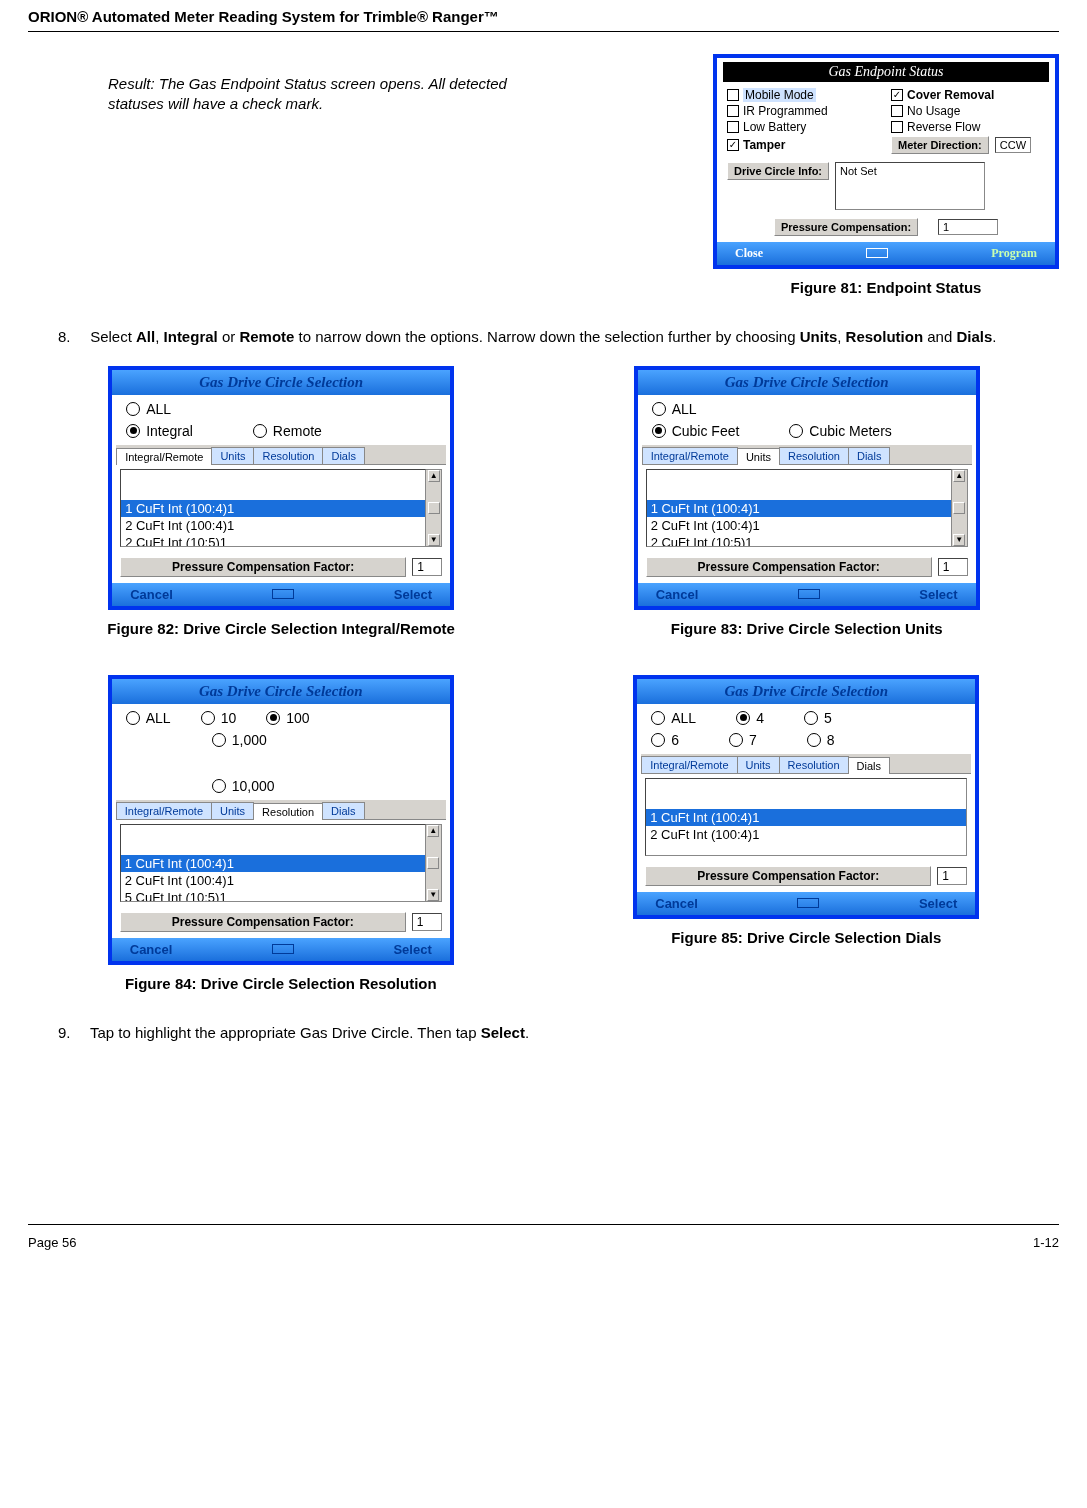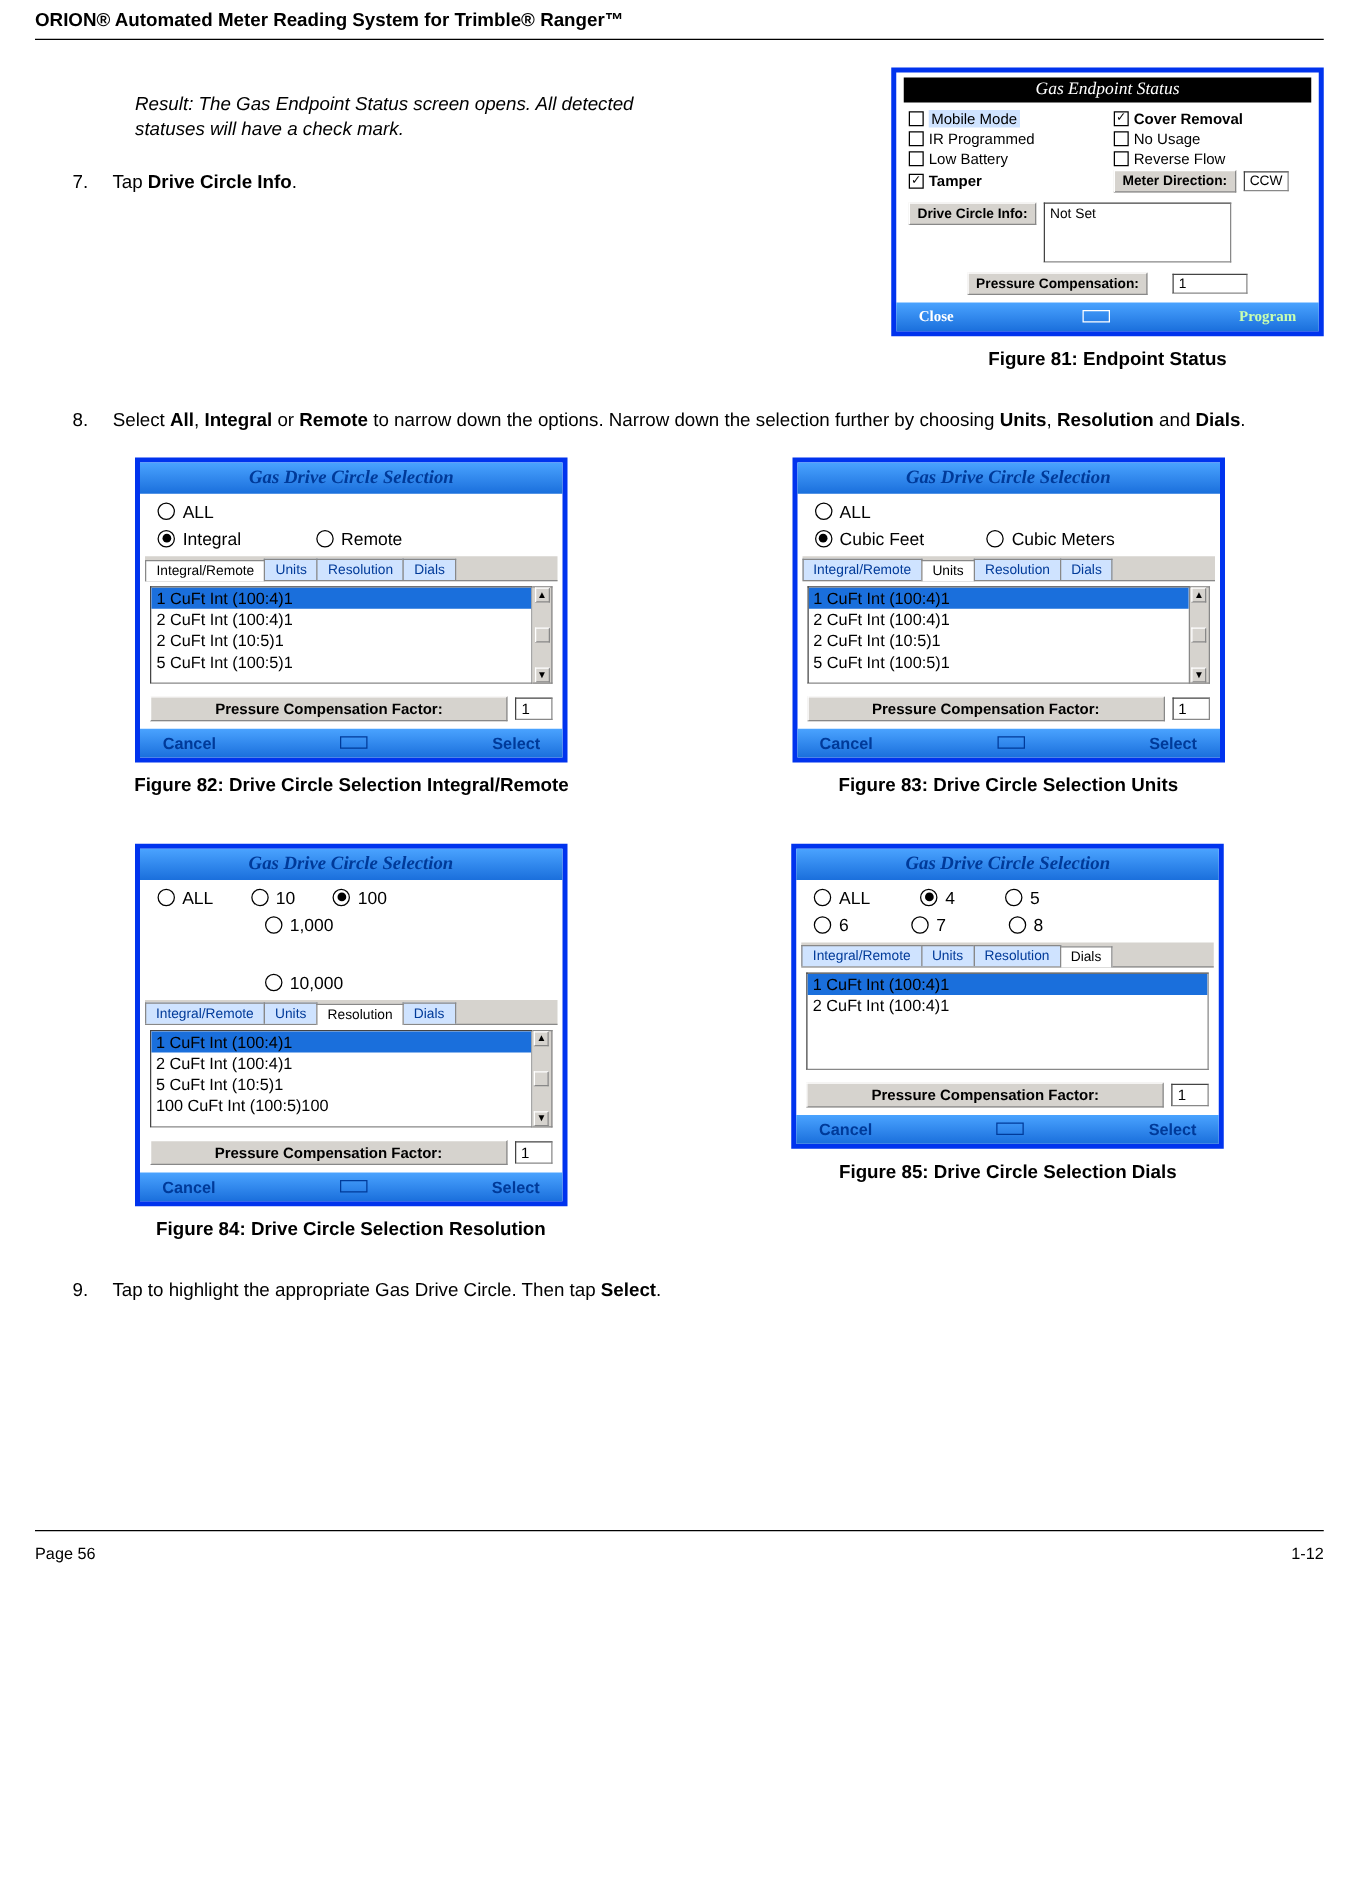--- a/index.html
+++ b/index.html
@@ -64,44 +64,38 @@
   .radios { padding: 6px 14px; display: flex; flex-wrap: wrap; gap: 6px 26px; font-size: 14px; }
   .radio { display: flex; align-items: center; gap: 6px; }
   .r-outer { width: 14px; height: 14px; border: 1.5px solid #000; border-radius: 50%; display: flex; align-items: center; justify-content: center; }
   .r-dot { width: 7px; height: 7px; background: #000; border-radius: 50%; }
   .tabs { display: flex; gap: 0; background: #d6d3ce; padding-top: 2px; font-size: 11px; border-bottom: 1px solid #888; margin: 0 4px; }
   .tab { background: #cfe3ff; border: 1px solid #888; border-bottom: none; padding: 2px 8px; margin-right: -1px; color: #003a99; }
   .tab.active { background: #fff; color: #000; font-weight: 400; position: relative; top: 1px; }
   .listwrap { display: flex; margin: 4px 8px; }
   .list { border: 1px solid #888; border-top-color: #444; border-left-color: #444; background: #fff; flex: 1; font-size: 13px; height: 78px; overflow: hidden; }
   .list .li { padding: 1px 4px; }
-  .list .li.sel { background: #1a6fdc; color: #000000; }
+  .list .li.sel { background: #1a6fdc; color: #ffffff; margin-top: 30px; }
   .sb { width: 16px; background: #d6d3ce; border: 1px solid #888; border-left: none; display: flex; flex-direction: column; justify-content: space-between; align-items: center; font-size: 9px; }
   .sb .arr, .sb .thumb { background: #d6d3ce; border: 1px solid #888; border-top-color: #fff; border-left-color: #fff; width: 12px; height: 12px; font-size: 8px; text-align: center; line-height: 10px; }
   .pcf-row { display: flex; align-items: center; justify-content: space-between; gap: 6px; padding: 6px 8px; }
   .pcf-btn { background: #d6d3ce; border: 1px solid #888; border-top-color: #fff; border-left-color: #fff; padding: 2px 10px; font-size: 12px; font-weight: 700; flex: 1; text-align: center; }
   .pcf-inp { border: 1px solid #888; border-top-color: #444; border-left-color: #444; padding: 1px 4px; width: 30px; font-size: 12px; }
   .bar2 { background: linear-gradient(#4aa3ff,#1a6fdc); color: #003a99; font-weight: 700; display: flex; justify-content: space-between; align-items: center; padding: 4px 18px; font-size: 13px; }
   .bar2 .kb2 { width: 22px; height: 10px; border: 1px solid #003a99; }
 </style>
 </head>
 <body>
 
 <div class="page">
   <div class="hdr">ORION® Automated Meter Reading System for Trimble® Ranger™</div>
 
   <div class="two-col">
     <div class="col-l">
       <div class="result">Result: The Gas Endpoint Status screen opens. All detected statuses will have a check mark.</div>
-      <ol class="steps">
-        <li>
-          <span class="num">7.</span>
-          <span>Tap </span><span class="b">Drive Circle Info</span><span>.</span>
-        </li>
-      </ol>
     </div>
 
     <div class="col-r">
       
       <div class="win" style="width:346px;">
         <div class="win-title">Gas Endpoint Status</div>
         <div class="status-grid">
           <div class="chk">
               <span class="box"></span>
               <span class="lbl sel">Mobile Mode</span>

